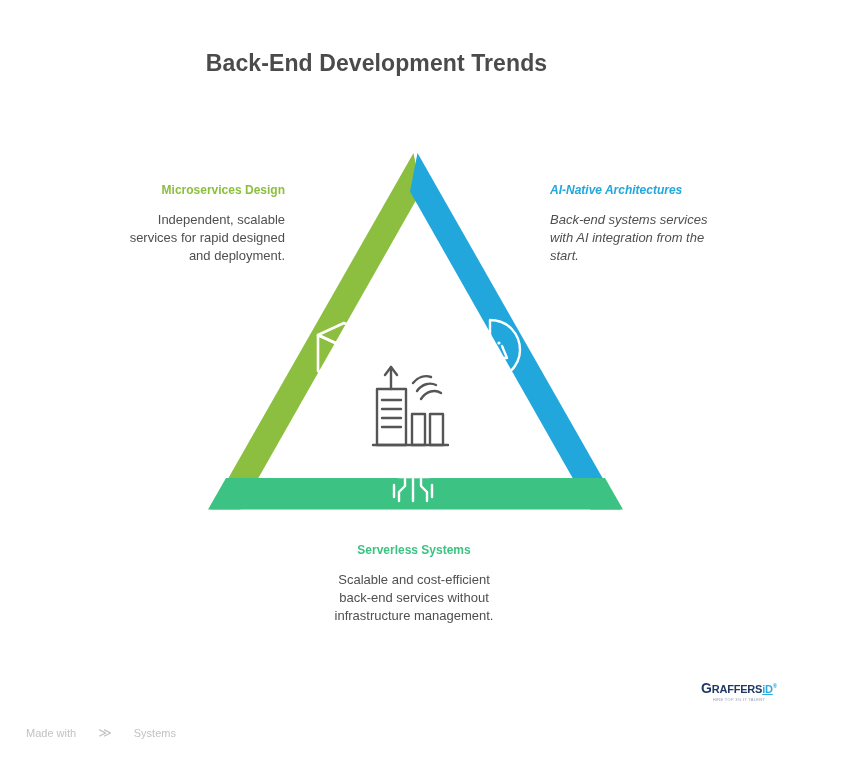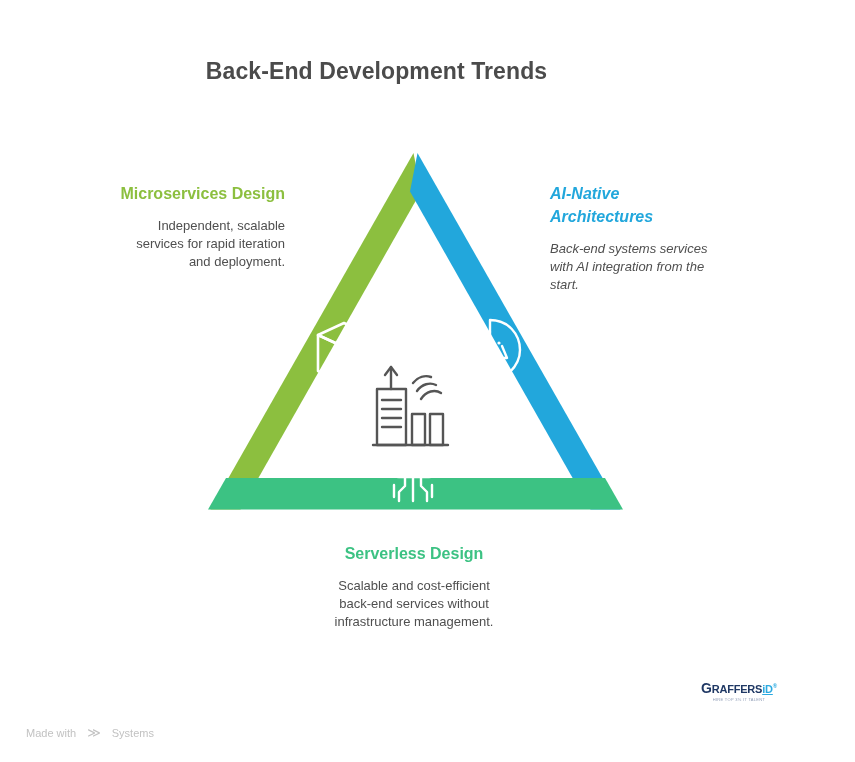--- a/index.html
+++ b/index.html
@@ -24,38 +24,37 @@
   .page-title {
     position: absolute;
     left: 0;
     top: 50px;
     width: 753px;
     text-align: center;
     font-size: 23px;
     font-weight: bold;
     color: #4b4b4b;
     letter-spacing: 0.1px;
-    margin-top: 8px;
   }
 
   
   .diagram {
     position: absolute;
     left: 190px;
     top: 140px;
     width: 460px;
     height: 390px;
   }
   .diagram svg {
     display: block;
   }
 
   
   .block-heading {
-    font-size: 16px;
+    font-size: 12px;
     font-weight: bold;
     line-height: 1.45;
     margin: 0 0 12px 0;
   }
   .block-body {
     font-size: 13px;
     line-height: 1.38;
     color: #4f4f4f;
     margin: 0;
   }
@@ -83,21 +82,21 @@
     text-align: center;
   }
 
   
   .napkin-credit {
     position: absolute;
     left: 26px;
     top: 726px;
     display: flex;
     align-items: center;
-    gap: 11px;
+    gap: 22px;
     font-size: 11px;
     color: #c2c2c2;
   }
   .napkin-credit .nk-mark {
     display: inline-block;
     line-height: 1;
     font-size: 13px;
     color: #c2c2c2;
   }
 
@@ -214,30 +213,30 @@
 
         <path d="M 40 24 C 45 18 52 16 58 18"></path>
         <path d="M 44 32 C 49 25 57 23 63 26"></path>
         <path d="M 48 40 C 53 32 62 30 68 34"></path>
       </g>
     </svg>
   </div>
 
   <div class="block-left">
     <div class="block-heading" style="color:#8CBF3F">Microservices Design</div>
-    <div class="block-body">Independent, scalable services for rapid iteration and deployment.</div>
+    <div class="block-body">Independent, scalable services for rapid designed and deployment.</div>
   </div>
 
   <div class="block-right">
     <div class="block-heading" style="color:#22A7DC">AI-Native Architectures</div>
     <div class="block-body">Back-end systems services with AI integration from the start.</div>
   </div>
 
   <div class="block-bottom">
-    <div class="block-heading" style="color:#3CC283">Serverless Design</div>
+    <div class="block-heading" style="color:#3CC283">Serverless Systems</div>
     <div class="block-body">Scalable and cost-efficient back-end services without infrastructure management.</div>
   </div>
 
   <div class="graffers-logo">
     <div class="graffers-word"><span class="g-big">G</span><span>RAFFERS</span><span class="g-id">iD</span><span class="g-tm">®</span></div>
     <div class="graffers-tag">HIRE TOP 3% IT TALENT</div>
   </div>
 
   <div class="napkin-credit">
     <span>Made with</span>

